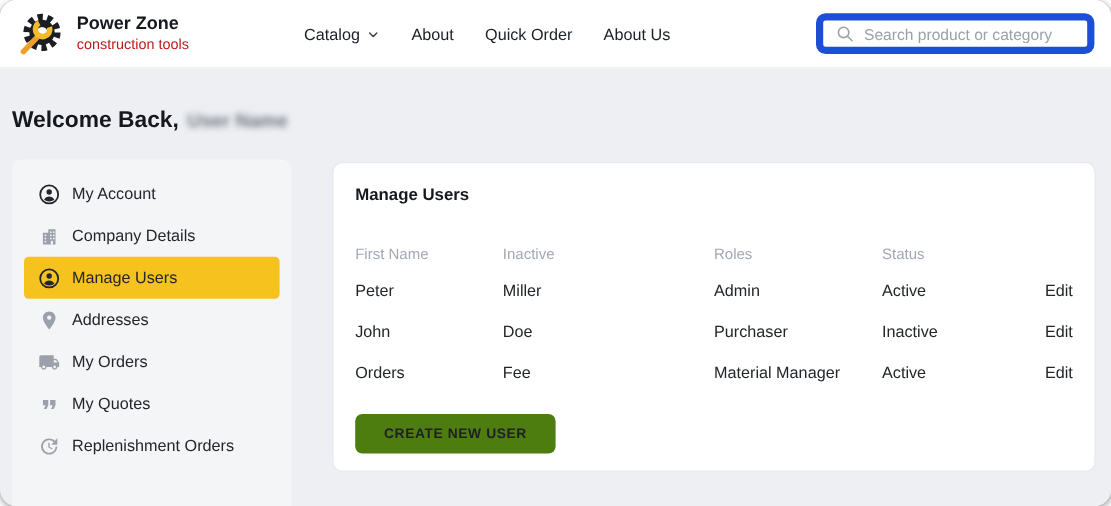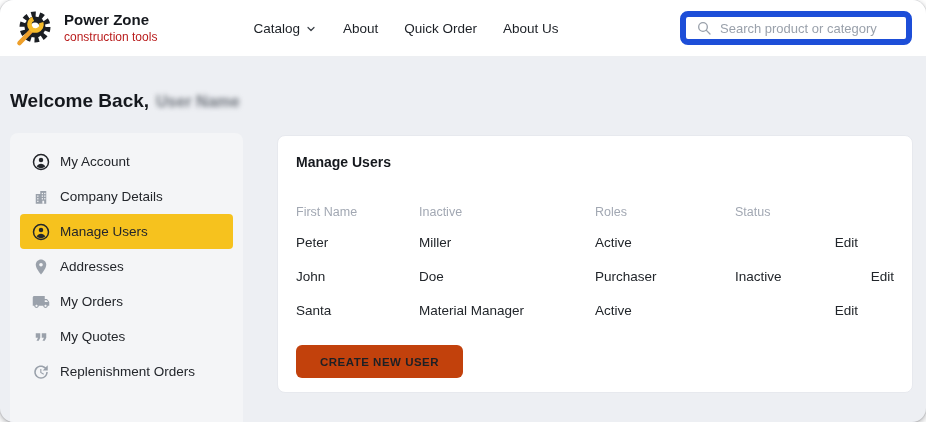--- a/index.html
+++ b/index.html
@@ -73,21 +73,21 @@
     align-items:center;
   }
   .trow.thead{ height:26px; }
   .trow.thead > div{ font-size:12.5px; color:#a2a8b3; }
   .trow.tdata{ height:34px; }
   .trow.tdata > div{ font-size:13.5px; color:#22262b; }
   .edit{ font-size:13px; color:#4080f5; text-align:right; cursor:pointer; }
 
   .create-btn{
     margin-top:18px; height:33px; padding:0 24px;
-    background:#c2410c; border:none; border-radius:6px;
+    background:#4d7c0f; border:none; border-radius:6px;
     font-family:inherit; font-size:11.5px; font-weight:700; letter-spacing:.5px;
     color:#1d2025; cursor:pointer;
   }
 </style>
 </head>
 <body>
 
 <div class="app">
 
   <div class="header">
@@ -233,34 +233,36 @@
         <div>First Name</div>
         <div>Inactive</div>
         <div>Roles</div>
         <div>Status</div>
         <div></div>
       </div>
 
       <div class="trow tdata">
         <div>Peter</div>
         <div>Miller</div>
+        <div>Admin</div>
         <div>Active</div>
         <div class="edit">Edit</div>
       </div>
 
       <div class="trow tdata">
         <div>John</div>
         <div>Doe</div>
         <div>Purchaser</div>
         <div>Inactive</div>
         <div class="edit">Edit</div>
       </div>
 
       <div class="trow tdata">
-        <div>Santa</div>
+        <div>Orders</div>
+        <div>Fee</div>
         <div>Material Manager</div>
         <div>Active</div>
         <div class="edit">Edit</div>
       </div>
     </div>
 
     <button class="create-btn">CREATE NEW USER</button>
   </div>
 
 </div>

